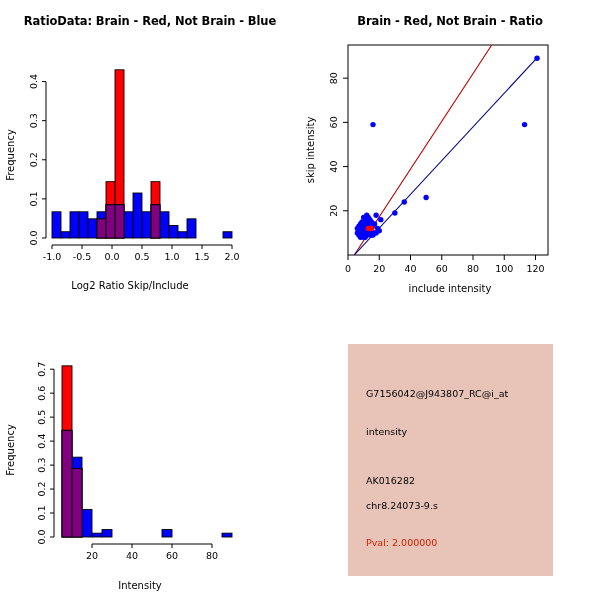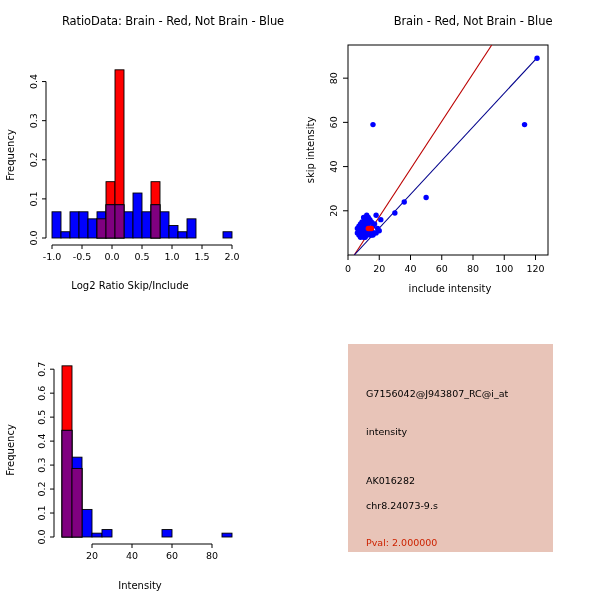--- a/index.html
+++ b/index.html
@@ -22,25 +22,24 @@
   #panel-gene    { left: 0px;   top: 300px; width: 300px; height: 300px; }
   #panel-info    { left: 300px; top: 300px; width: 300px; height: 300px; }
 
   .plot-title {
     position: absolute;
     top: 14px;
     left: 0;
     width: 100%;
     text-align: center;
     font-size: 11.5px;
-    font-weight: normal;
+    font-weight: bold;
     color: #000;
     letter-spacing: -0.1px;
     white-space: nowrap;
-    padding-left: 23px;
   }
 
   svg { display: block; }
 
   .axis-line { stroke: #000; stroke-width: 1; fill: none; }
   .tick-line { stroke: #000; stroke-width: 1; }
   .tick-label {
     font-family: "DejaVu Sans", sans-serif;
     font-size: 9.5px;
     fill: #000;
@@ -59,21 +58,21 @@
   .pt-red  { fill: #ff0000; stroke: none; }
   .line-red  { stroke: #bb0000; stroke-width: 1.1; fill: none; }
   .line-blue { stroke: #00008b; stroke-width: 1.1; fill: none; }
   .box-frame { stroke: #000; stroke-width: 1; fill: none; }
 
   #info-box {
     position: absolute;
     left: 48px;
     top: 44px;
     width: 205px;
-    height: 208px;
+    height: 232px;
     background: #e8c4b8;
   }
   .info-line {
     position: absolute;
     left: 18px;
     font-family: "DejaVu Sans", sans-serif;
     font-size: 9.5px;
     color: #000;
     white-space: nowrap;
   }
@@ -139,21 +138,21 @@
         <text x="202" y="260" class="tick-label" text-anchor="middle">1.5</text>
         <line x1="232" y1="245" x2="232" y2="249" class="tick-line"></line>
         <text x="232" y="260" class="tick-label" text-anchor="middle">2.0</text>
       </g>
     <text id="ratio-xlabel" class="axis-title" x="130" y="289" text-anchor="middle">Log2 Ratio Skip/Include</text>
     <text id="ratio-ylabel" class="axis-title" x="14" y="155" text-anchor="middle" transform="rotate(-90 14 155)">Frequency</text>
   </svg>
 </div>
 
 <div class="panel" id="panel-scatter">
-  <div class="plot-title">Brain - Red, Not Brain - Blue</div>
+  <div class="plot-title">Brain - Red, Not Brain - Ratio</div>
   <svg width="300" height="300">
     <g id="scatter-frame">
         <rect x="48" y="45" width="200" height="210" class="box-frame"></rect>
         <clipPath id="scClip">
           <rect x="48" y="45" width="200" height="210"></rect>
         </clipPath>
       </g>
     <g id="scatter-lines" clip-path="url(#scClip)">
         <line x1="54.25" y1="255" x2="191.75" y2="45" class="line-red"></line>
         <line x1="54.25" y1="255" x2="238.625" y2="56.05263157894737" class="line-blue"></line>

